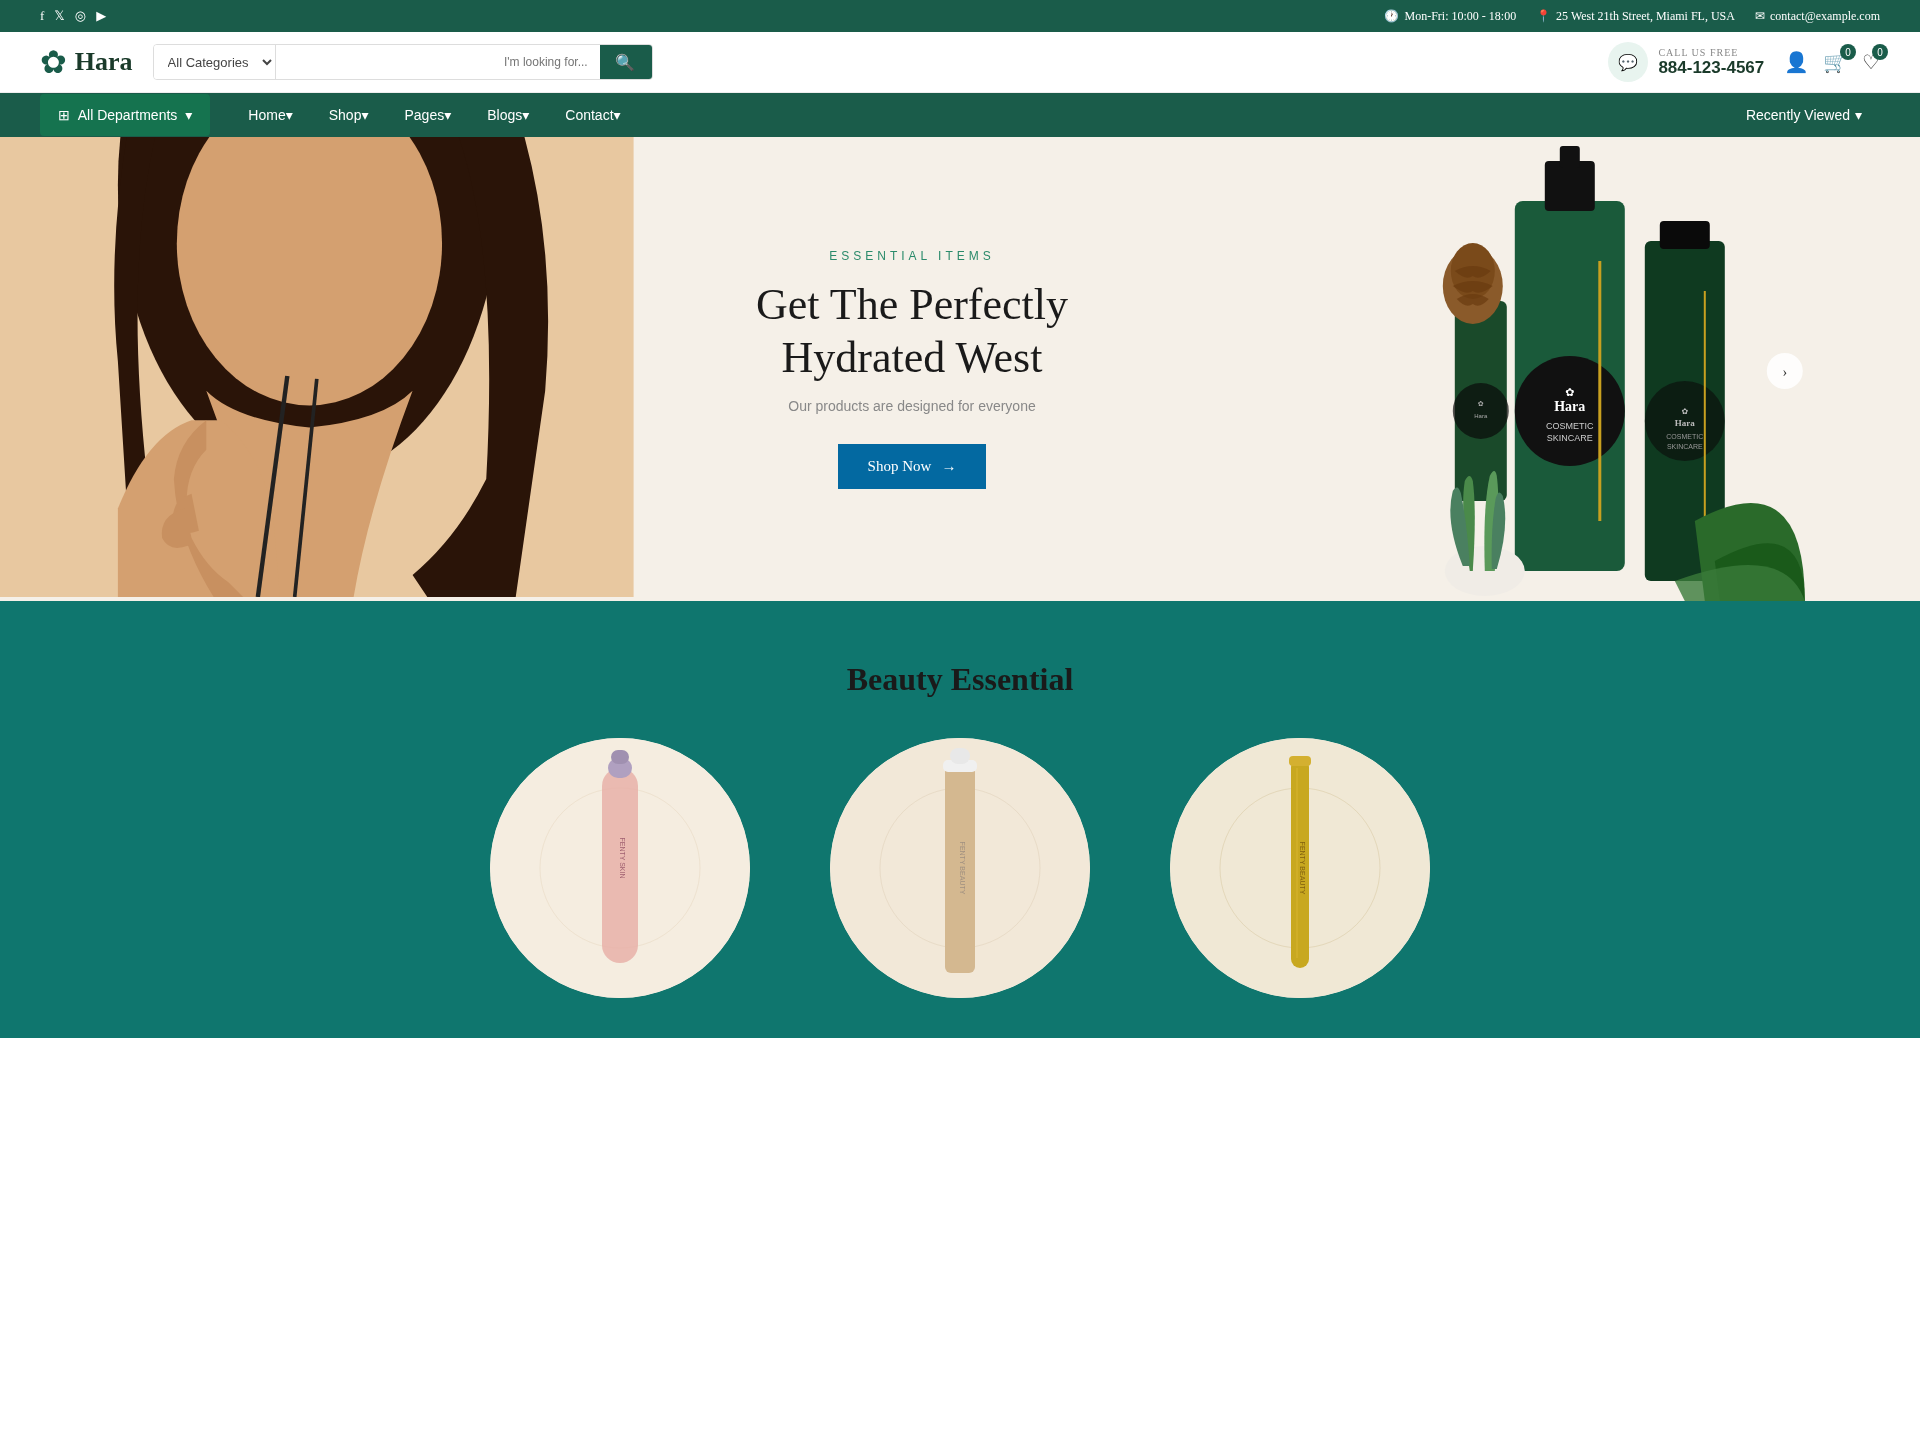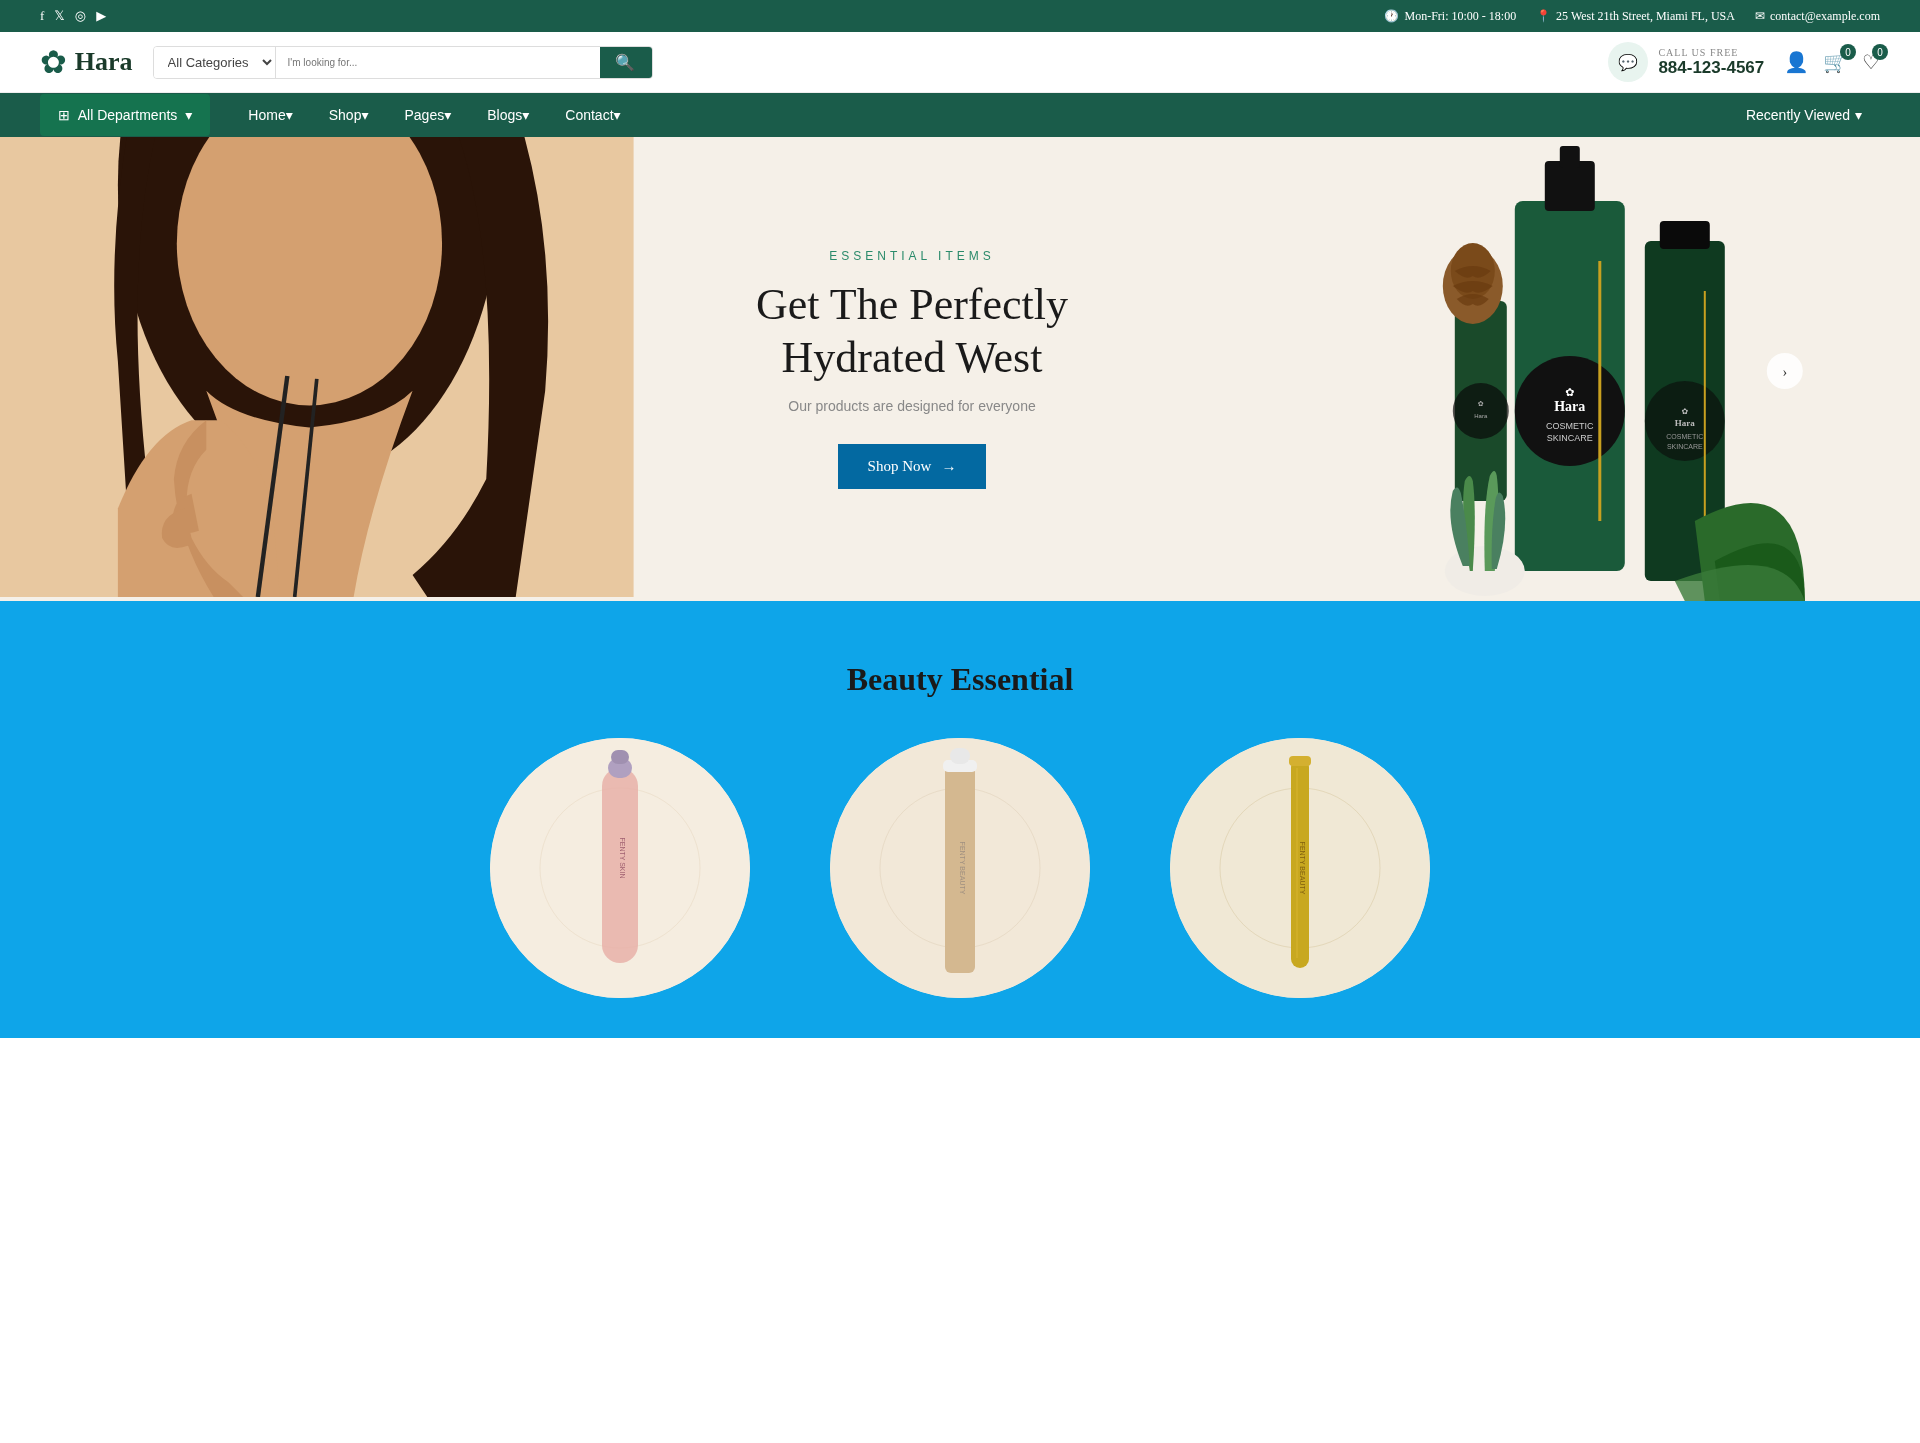--- a/index.html
+++ b/index.html
@@ -48,23 +48,24 @@
       font-size: 13px;
       background: #fff;
       color: #444;
       cursor: pointer;
       outline: none;
     }
     .search-bar input {
       flex: 1;
       border: none;
       padding: 10px 12px;
-      font-size: 10px;
+      font-size: 12px;
       outline: none;
       color: #666;
+      text-align: right;
     }
     .search-btn {
       background: #1a5c4a;
       border: none;
       padding: 0 16px;
       cursor: pointer;
       color: #fff;
       font-size: 16px;
     }
     .header-right { display: flex; align-items: center; gap: 20px; margin-left: auto; }
@@ -206,21 +207,21 @@
       width: 38%;
       position: relative;
       display: flex;
       align-items: flex-end;
       justify-content: center;
       padding-bottom: 0;
     }
 
     
     .beauty-section {
-      background: #0ea5e9;
+      background: #0f766e;
       padding: 60px 40px 40px;
     }
     .beauty-title {
       text-align: center;
       font-size: 32px;
       font-weight: 600;
       color: #1a1a1a;
       margin-bottom: 40px;
       font-family: 'Georgia', serif;
     }

